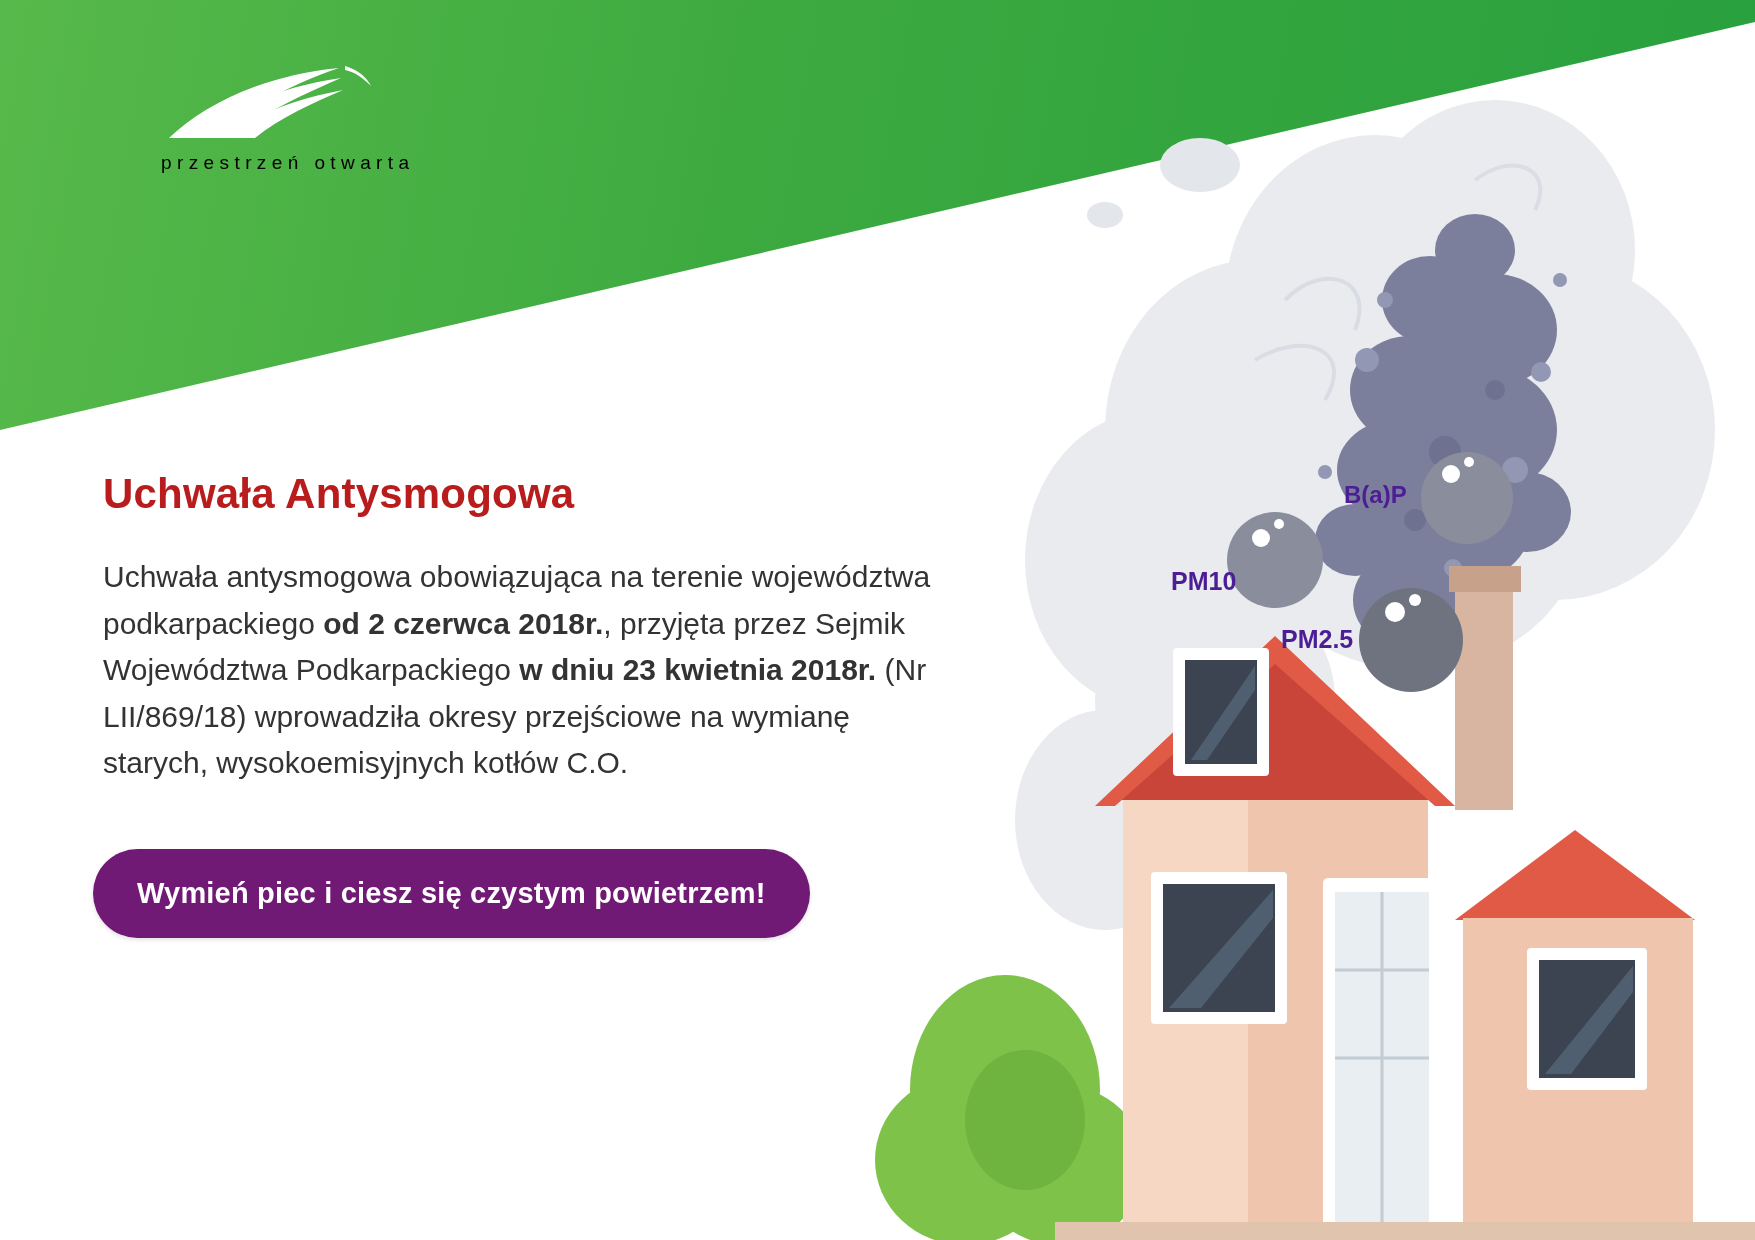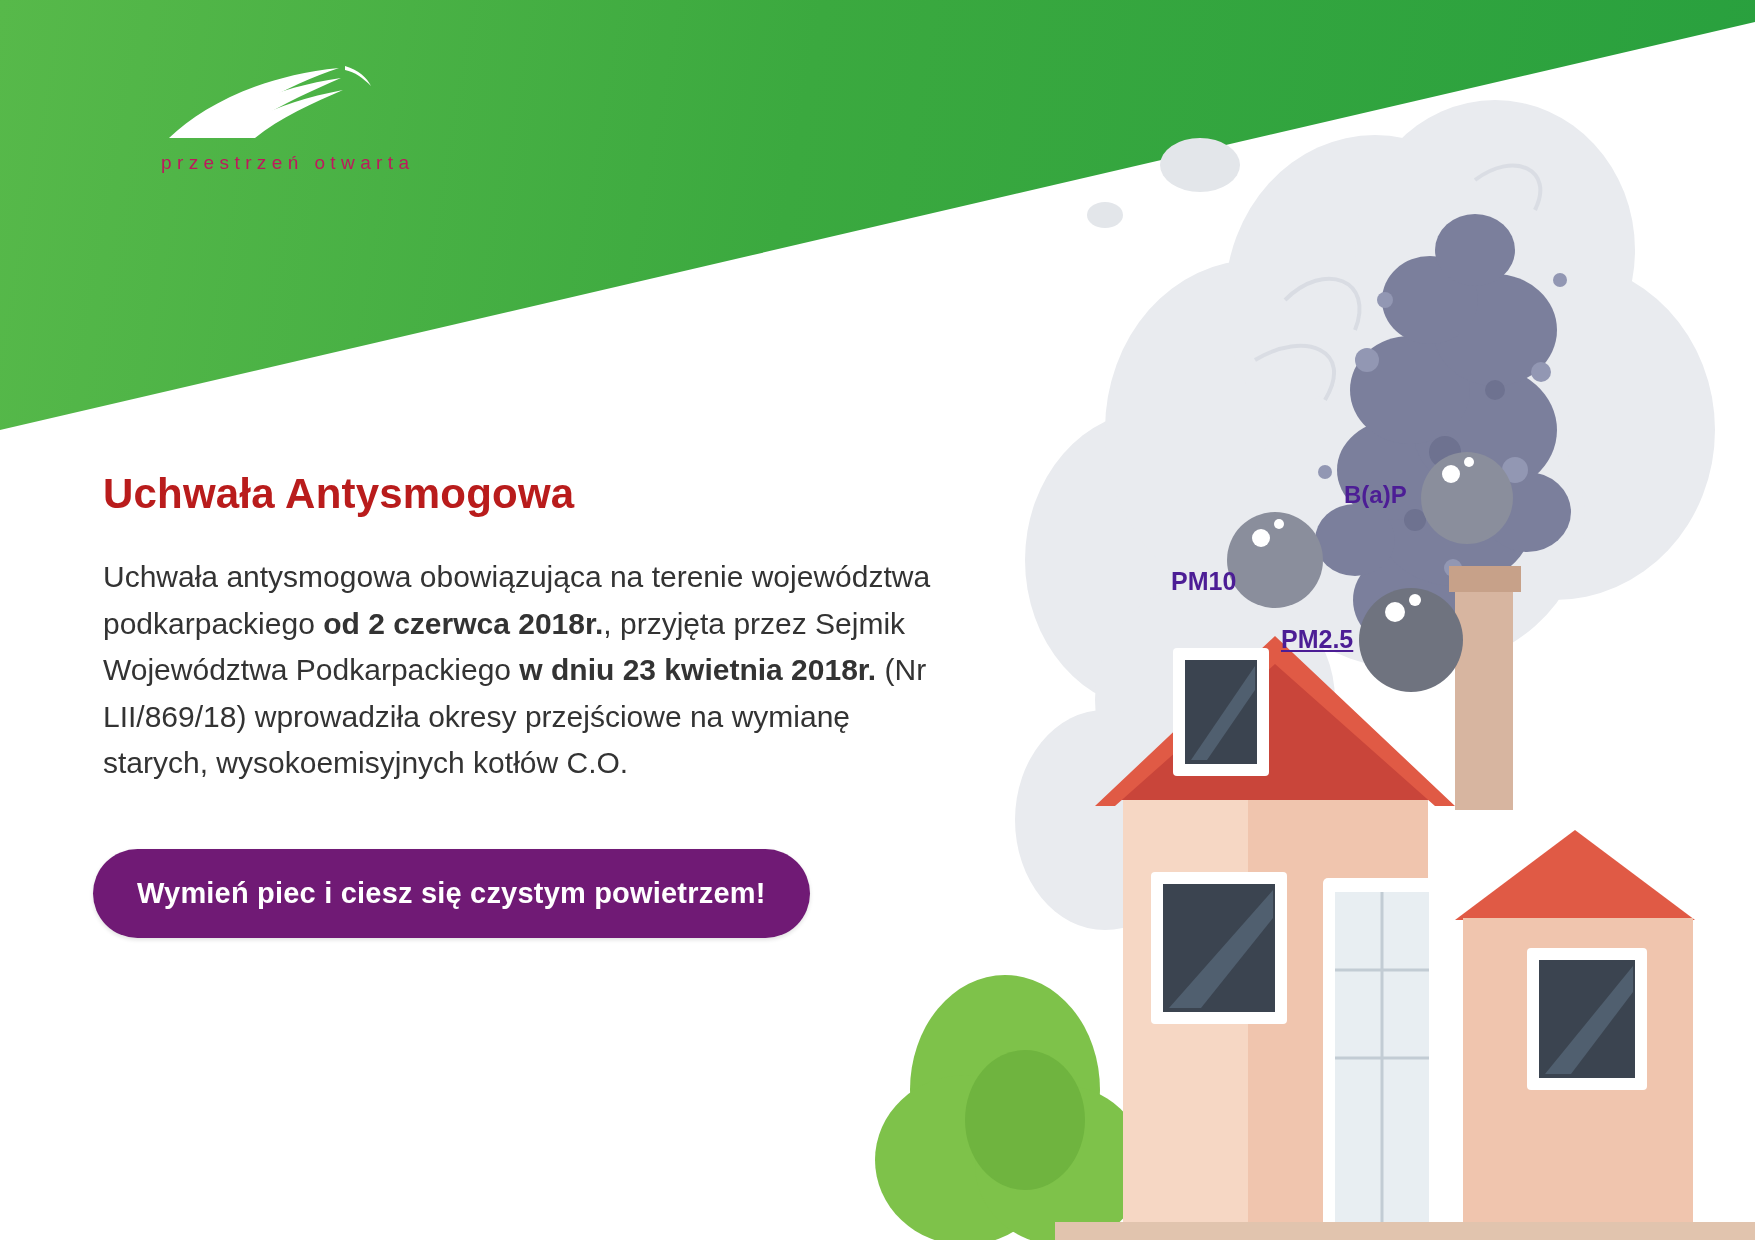--- a/index.html
+++ b/index.html
@@ -44,21 +44,21 @@
   }
   .logo-title {
     color: #ffffff;
     font-size: 36px;
     letter-spacing: 11px;
     font-weight: 400;
     margin-top: 10px;
     white-space: nowrap;
   }
   .logo-sub {
-    color: #be185d;
+    color: #000000;
     font-size: 19px;
     letter-spacing: 5.4px;
     font-weight: 400;
     margin-top: 8px;
     margin-left: 78px;
     white-space: nowrap;
   }
 
   
   .content {
@@ -112,21 +112,21 @@
   .illustration svg { display: block; }
 
   .badge-label {
     position: absolute;
     color: #4c1d95;
     font-weight: 700;
     z-index: 7;
     pointer-events: none;
   }
   #badge-pm10  { left: 1171px; top: 567px; font-size: 25px; }
-  #badge-pm25  { left: 1281px; top: 625px; font-size: 25px; text-decoration: underline; }
+  #badge-pm25  { left: 1281px; top: 625px; font-size: 25px; }
   #badge-bap   { left: 1344px; top: 481px; font-size: 24px; }
 </style>
 </head>
 <body>
 
 <div class="header-band"></div>
 
 <div class="logo">
   <span>
     <svg class="logo-mark" viewBox="0 0 230 82" xmlns="http://www.w3.org/2000/svg" aria-hidden="true">

